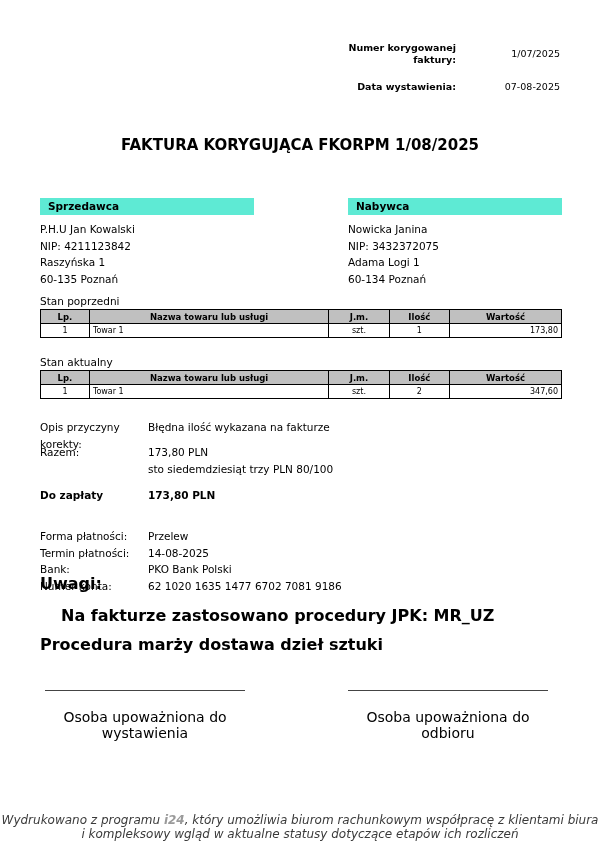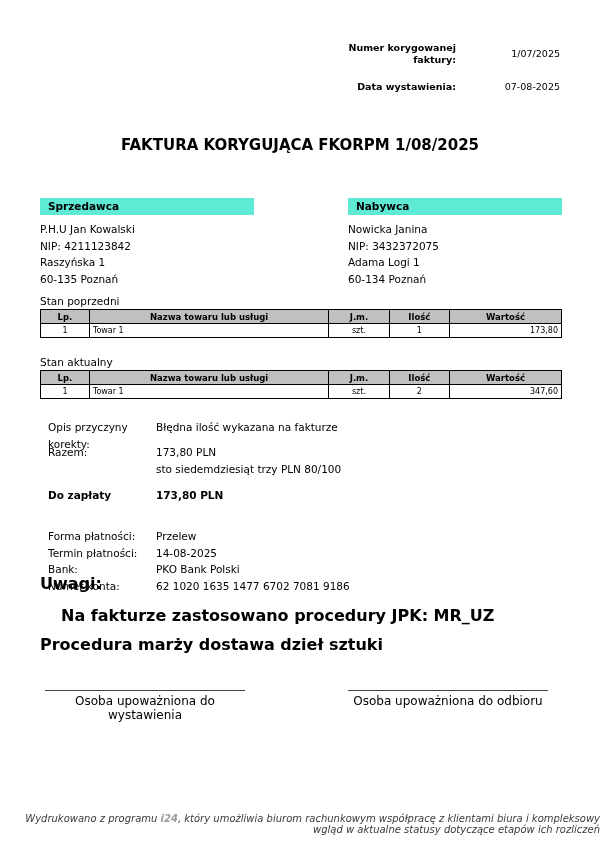--- a/index.html
+++ b/index.html
@@ -43,40 +43,40 @@
   th.col-name{text-align:center;}
   td.col-name{text-align:left;}
   .col-jm{width:56px;text-align:center;}
   .col-qty{width:56px;text-align:center;}
   .col-val{width:110px;}
   th.col-val{text-align:center;}
   td.col-val{text-align:right;}
   
   .kv{position:absolute;left:40px;width:430px;font-size:10.5px;}
   .kv-row{display:flex;line-height:16.5px;}
-  .kv-label{width:108px;flex:none;margin-left:8px;}
+  .kv-label{width:108px;flex:none;}
   .kv-value{flex:1;}
   .bold{font-weight:bold;}
   .block-opis{top:419px;}
   .block-razem{top:444px;}
   .block-due{top:487px;}
   .block-pay{top:528px;}
   
   .notes{position:absolute;left:40px;top:574px;font-size:16px;font-weight:bold;}
   .notes-line1{margin-top:13px;margin-left:21px;}
   .notes-line2{margin-top:10px;}
   
   .sig{position:absolute;top:690px;width:200px;text-align:center;}
   .sig-left{left:45px;}
   .sig-right{left:348px;}
   .sig-line{border-top:1px solid #444;height:0;}
-  .sig-label{font-size:12px;margin-top:3px;}
-  
-  .footer{position:absolute;left:0;top:813px;width:100%;text-align:right;
-          font-size:10px;font-style:italic;color:#3a3a3a;}
+  .sig-label{font-size:14px;margin-top:18px;}
+  
+  .footer{position:absolute;left:0;top:813px;width:100%;text-align:center;
+          font-size:12px;font-style:italic;color:#3a3a3a;}
   .footer .program{color:#9a9a9a;font-weight:bold;}
 </style>
 </head>
 <body>
 
 <div class="page">
 
   <div class="meta">
     <div class="meta-row">
       <div class="meta-label">Numer korygowanej faktury:</div>

